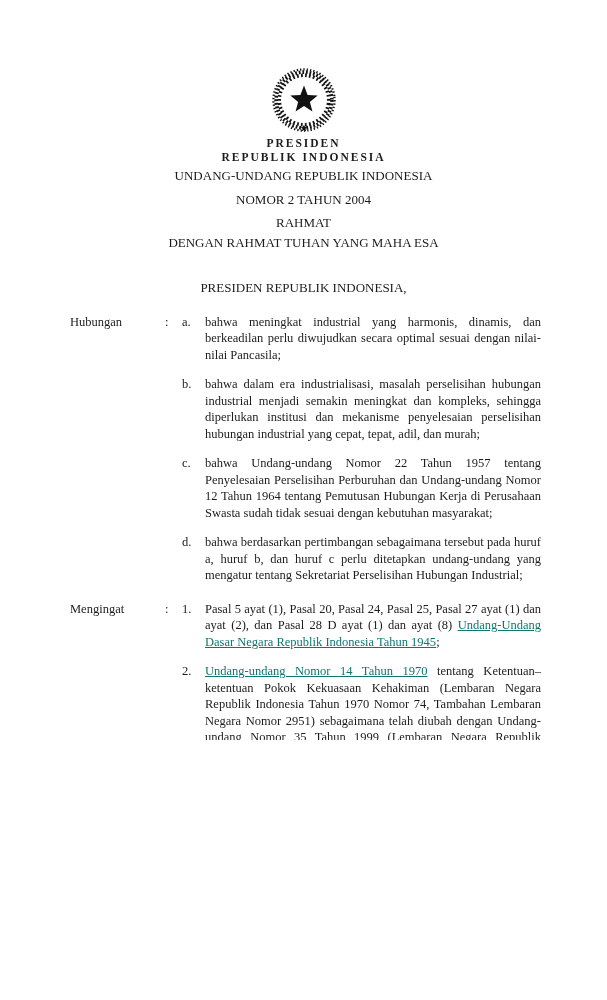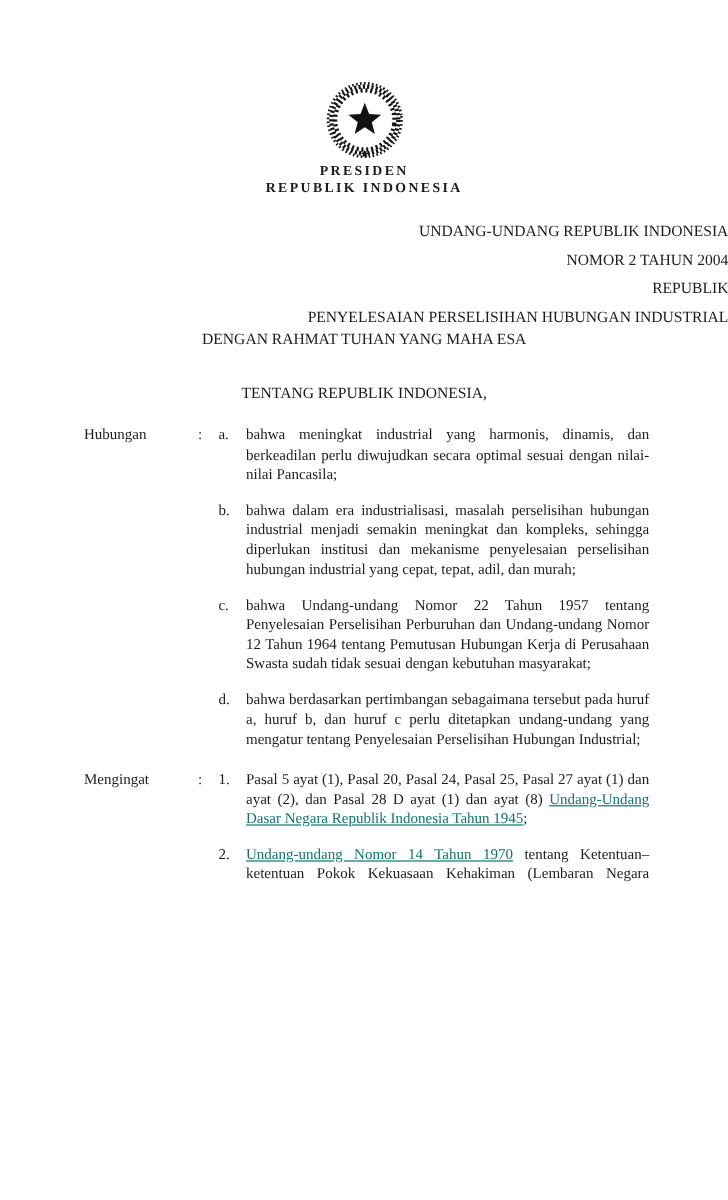--- a/index.html
+++ b/index.html
@@ -12,21 +12,21 @@
     color:#1c1c1c;
     overflow:hidden;
   }
 
   
   .seal{margin-top:64px;text-align:center;}
   .seal svg{display:block;margin:0 auto;}
   .seal-line{font-weight:bold;font-size:11.5px;letter-spacing:2px;line-height:14px;}
 
   
-  .title-block{margin-top:17px;text-align:right;}
+  .title-block{text-align:center;}
   .title-block div{font-size:13px;line-height:23.5px;}
   .invocation{text-align:center;font-size:13px;}
   .salutation{margin-top:29px;text-align:center;font-size:13px;}
 
   
   .clauses{margin:18px 66px 0 70px;}
   .clause{display:grid;grid-template-columns:95px 17px 1fr;}
   .clause + .clause{margin-top:4px;}
   .clause-label,.clause-colon{font-size:12.5px;line-height:16.5px;}
   .clause-item{display:flex;margin-bottom:13px;}
@@ -55,26 +55,25 @@
       <polygon points="40,24 44,34.5 55.2,35.1 46.5,42.1 49.4,52.9 40,46.8 30.6,52.9 33.5,42.1 24.8,35.1 36,34.5" fill="#111111"></polygon>
       <polygon points="40,67.5 41,70.1 43.8,70.3 41.6,72 42.4,74.7 40,73.2 37.6,74.7 38.4,72 36.2,70.3 39,70.1" fill="#111111"></polygon>
     </svg>
     <div class="seal-line">PRESIDEN</div>
     <div class="seal-line">REPUBLIK INDONESIA</div>
   </div>
 
   <div class="title-block">
     <div>UNDANG-UNDANG REPUBLIK INDONESIA</div>
     <div>NOMOR 2 TAHUN 2004</div>
-    <div>REPUBLIK</div>
-    <div>PENYELESAIAN PERSELISIHAN HUBUNGAN INDUSTRIAL</div>
+    <div>RAHMAT</div>
   </div>
 
   <div class="invocation">DENGAN RAHMAT TUHAN YANG MAHA ESA</div>
-  <div class="salutation">TENTANG REPUBLIK INDONESIA,</div>
+  <div class="salutation">PRESIDEN REPUBLIK INDONESIA,</div>
 
   <div class="clauses">
 
     <div class="clause">
       <div class="clause-label">Hubungan</div>
       <div class="clause-colon">:</div>
       <div class="clause-items">
         <div class="clause-item">
           <div class="marker">a.</div>
           <div class="itext">bahwa meningkat industrial yang harmonis, dinamis, dan berkeadilan perlu diwujudkan secara optimal sesuai dengan nilai-nilai Pancasila;</div>
@@ -82,21 +81,21 @@
         <div class="clause-item">
           <div class="marker">b.</div>
           <div class="itext">bahwa dalam era industrialisasi, masalah perselisihan hubungan industrial menjadi semakin meningkat dan kompleks, sehingga diperlukan institusi dan mekanisme penyelesaian perselisihan hubungan industrial yang cepat, tepat, adil, dan murah;</div>
         </div>
         <div class="clause-item">
           <div class="marker">c.</div>
           <div class="itext">bahwa Undang-undang Nomor 22 Tahun 1957 tentang Penyelesaian Perselisihan Perburuhan dan Undang-undang Nomor 12 Tahun 1964 tentang Pemutusan Hubungan Kerja di Perusahaan Swasta sudah tidak sesuai dengan kebutuhan masyarakat;</div>
         </div>
         <div class="clause-item">
           <div class="marker">d.</div>
-          <div class="itext">bahwa berdasarkan pertimbangan sebagaimana tersebut pada huruf a, huruf b, dan huruf c perlu ditetapkan undang-undang yang mengatur tentang Penyelesaian Perselisihan Hubungan Industrial;</div>
+          <div class="itext">bahwa berdasarkan pertimbangan sebagaimana tersebut pada huruf a, huruf b, dan huruf c perlu ditetapkan undang-undang yang mengatur tentang Sekretariat Perselisihan Hubungan Industrial;</div>
         </div>
       </div>
     </div>
 
     <div class="clause">
       <div class="clause-label">Mengingat</div>
       <div class="clause-colon">:</div>
       <div class="clause-items">
         <div class="clause-item">
           <div class="marker">1.</div>

